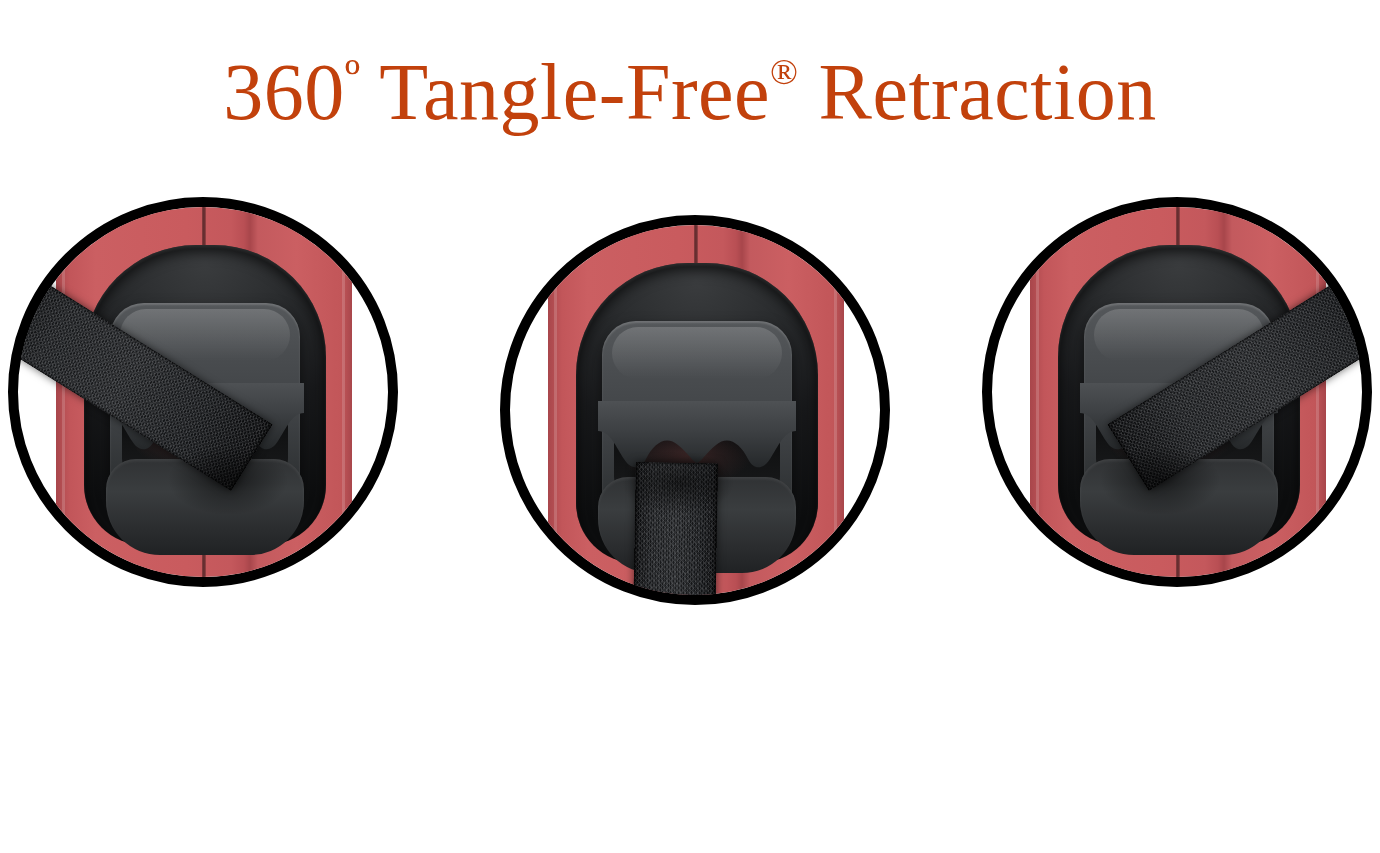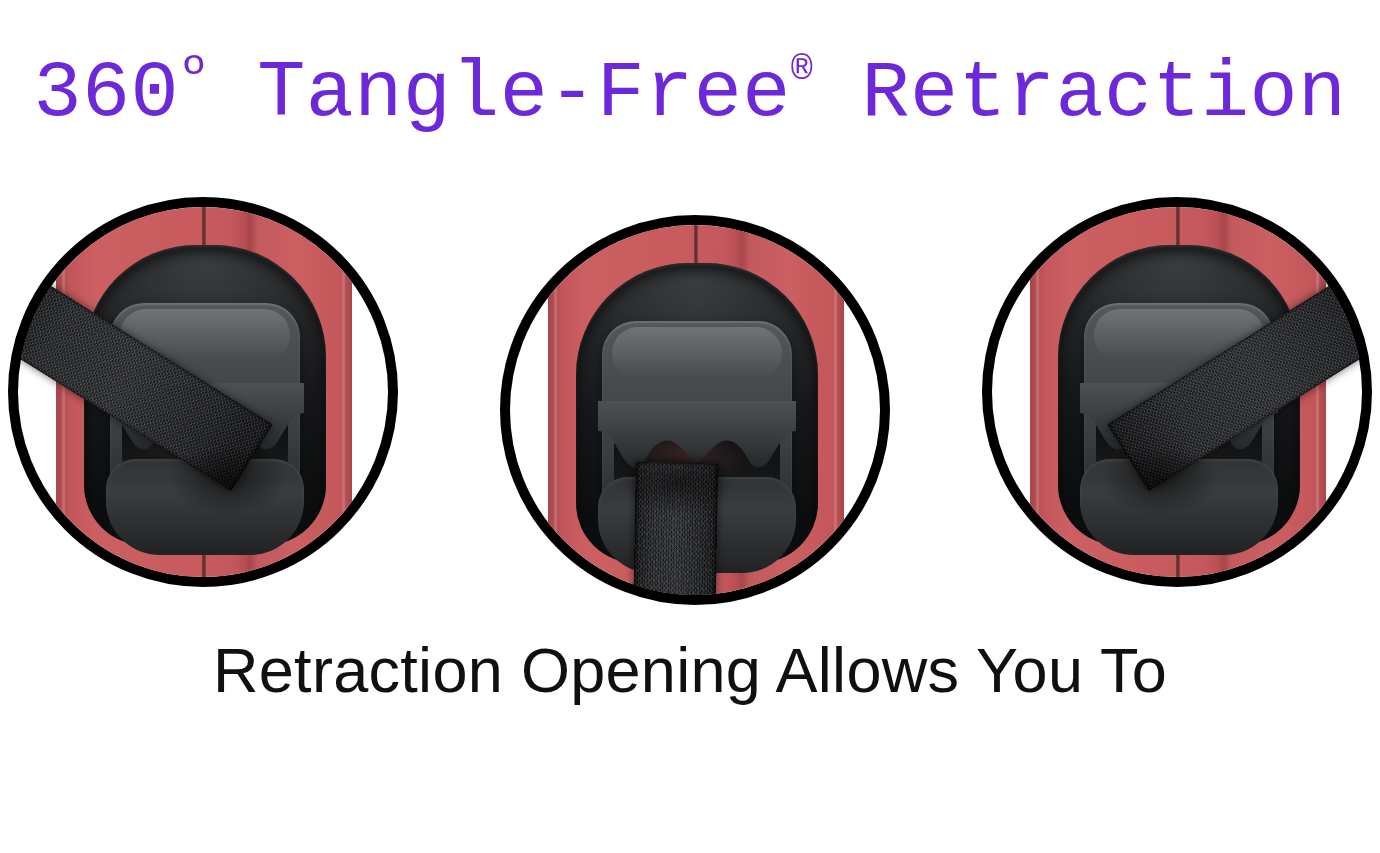--- a/index.html
+++ b/index.html
@@ -16,25 +16,25 @@
     -webkit-font-smoothing: antialiased;
   }
 
   
   .headline {
     position: absolute;
     left: 0;
     top: 52px;
     width: 1380px;
     text-align: center;
-    font-family: Liberation Mono, monospace;
+    font-family: Liberation Serif, serif;
     font-size: 80px;
     font-weight: 300;
     letter-spacing: 0.5px;
-    color: #6d28d9;
+    color: #c2410c;
     line-height: 1.0;
     white-space: nowrap;
   }
   .headline .sup {
     font-size: 0.46em;
     vertical-align: 0.95em;
     letter-spacing: 0;
   }
   .headline .deg {
     font-size: 0.62em;
@@ -388,14 +388,13 @@
       <div class="strap strap-right">
         <div class="strap-edge"></div>
       </div>
       <div class="strap-shadow" style="left:108px; top:238px; width:120px; height:70px;"></div>
     </div>
   </div>
 
 </div>
 
 <div class="caption">
-  <span class="cap-line">Retraction Opening Allows You To</span>
 </div>
 
 </body></html>

